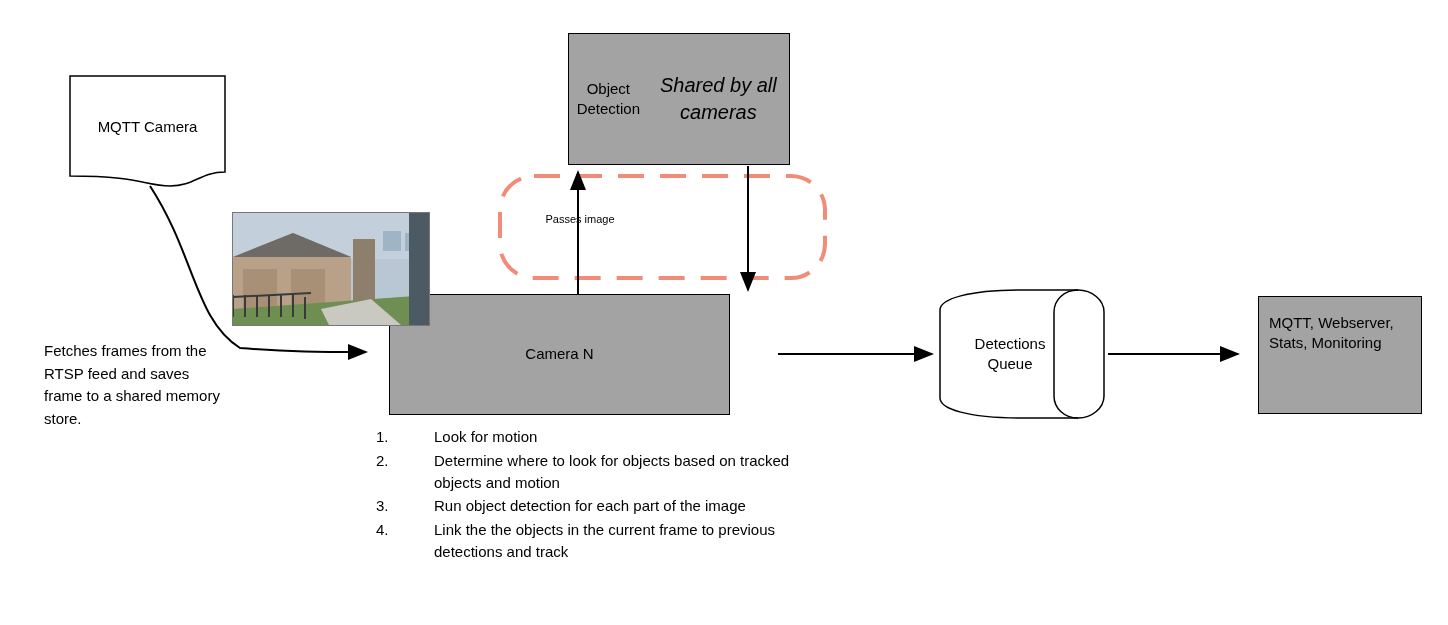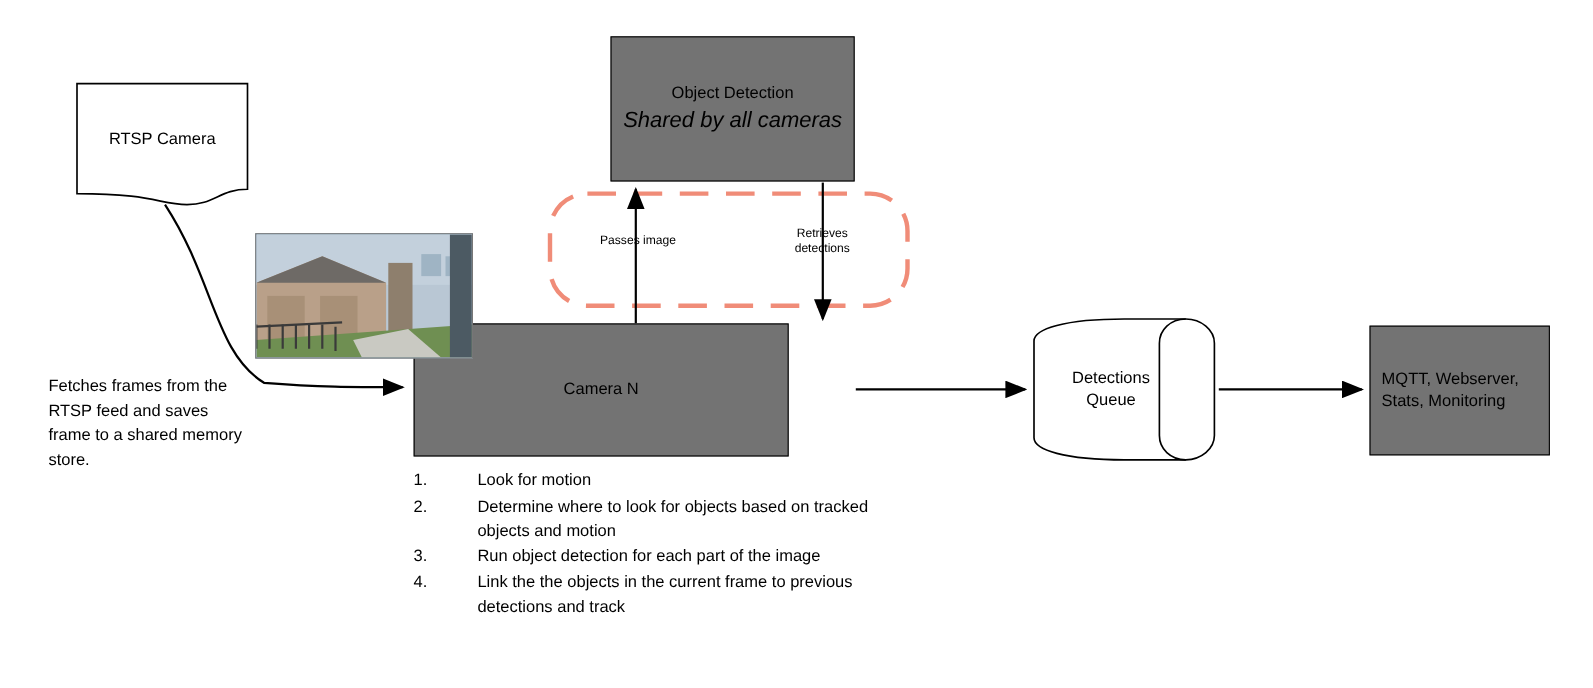--- a/index.html
+++ b/index.html
@@ -15,28 +15,29 @@
     position: relative;
     width: 1448px;
     height: 625px;
     overflow: hidden;
     background: #ffffff;
   }
   .node {
     position: absolute;
     box-sizing: border-box;
     border: 1.5px solid #000000;
-    background: #737373;
-    display: flex;
-    flex-direction: column;
+    background: #a3a3a3;
+    display: flex;
+    flex-direction: row;
     align-items: center;
     justify-content: center;
     text-align: center;
     font-size: 15px;
     line-height: 1.35;
+    margin-left: 13px;
   }
   .node .sub {
     font-style: italic;
     font-size: 20px;
   }
   .doc-shape {
     position: absolute;
     width: 155px;
     height: 110px;
     left: 70px;
@@ -196,21 +197,21 @@
     <path d="M778,354 L932,354" fill="none" stroke="#000000" stroke-width="2" marker-end="url(#arrow)"></path>
 
     <path d="M940,310 C940,299 968,290 1022,290 L1078,290 C1092,290 1104,300 1104,312
              L1104,396 C1104,408 1092,418 1078,418 L1022,418 C968,418 940,409 940,398 Z" fill="#ffffff" stroke="#000000" stroke-width="1.5"></path>
     <path d="M1078,290 C1064,290 1054,300 1054,312 L1054,396 C1054,408 1064,418 1078,418" fill="none" stroke="#000000" stroke-width="1.5"></path>
 
     <path d="M1108,354 L1238,354" fill="none" stroke="#000000" stroke-width="2" marker-end="url(#arrow)"></path>
   </svg>
 
   <div class="doc-shape">
-    <div class="doc-label">RTSP Camera</div>
+    <div class="doc-label">MQTT Camera</div>
   </div>
 
   <div class="node obj-det">
     <div>Object Detection</div>
     <div class="sub">Shared by all cameras</div>
   </div>
 
   <div class="node camera-n">
     <div>Camera N</div>
   </div>
@@ -236,21 +237,20 @@
         <line x1="48" y1="82" x2="48" y2="104"></line>
         <line x1="60" y1="82" x2="60" y2="104"></line>
         <line x1="72" y1="84" x2="72" y2="106"></line>
         <line x1="0" y1="84" x2="78" y2="80"></line>
       </g>
       <rect x="176" y="0" width="20" height="112" fill="#4c5a63"></rect>
     </svg>
   </div>
 
   <div class="label-float label-passes">Passes image</div>
-  <div class="label-float label-retrieves">Retrieves detections</div>
 
 
   <div class="note note-fetch">Fetches frames from the RTSP feed and saves frame to a shared memory store.</div>
 
   <div class="queue-label">
     <div>Detections</div>
     <div>Queue</div>
   </div>
 
 

